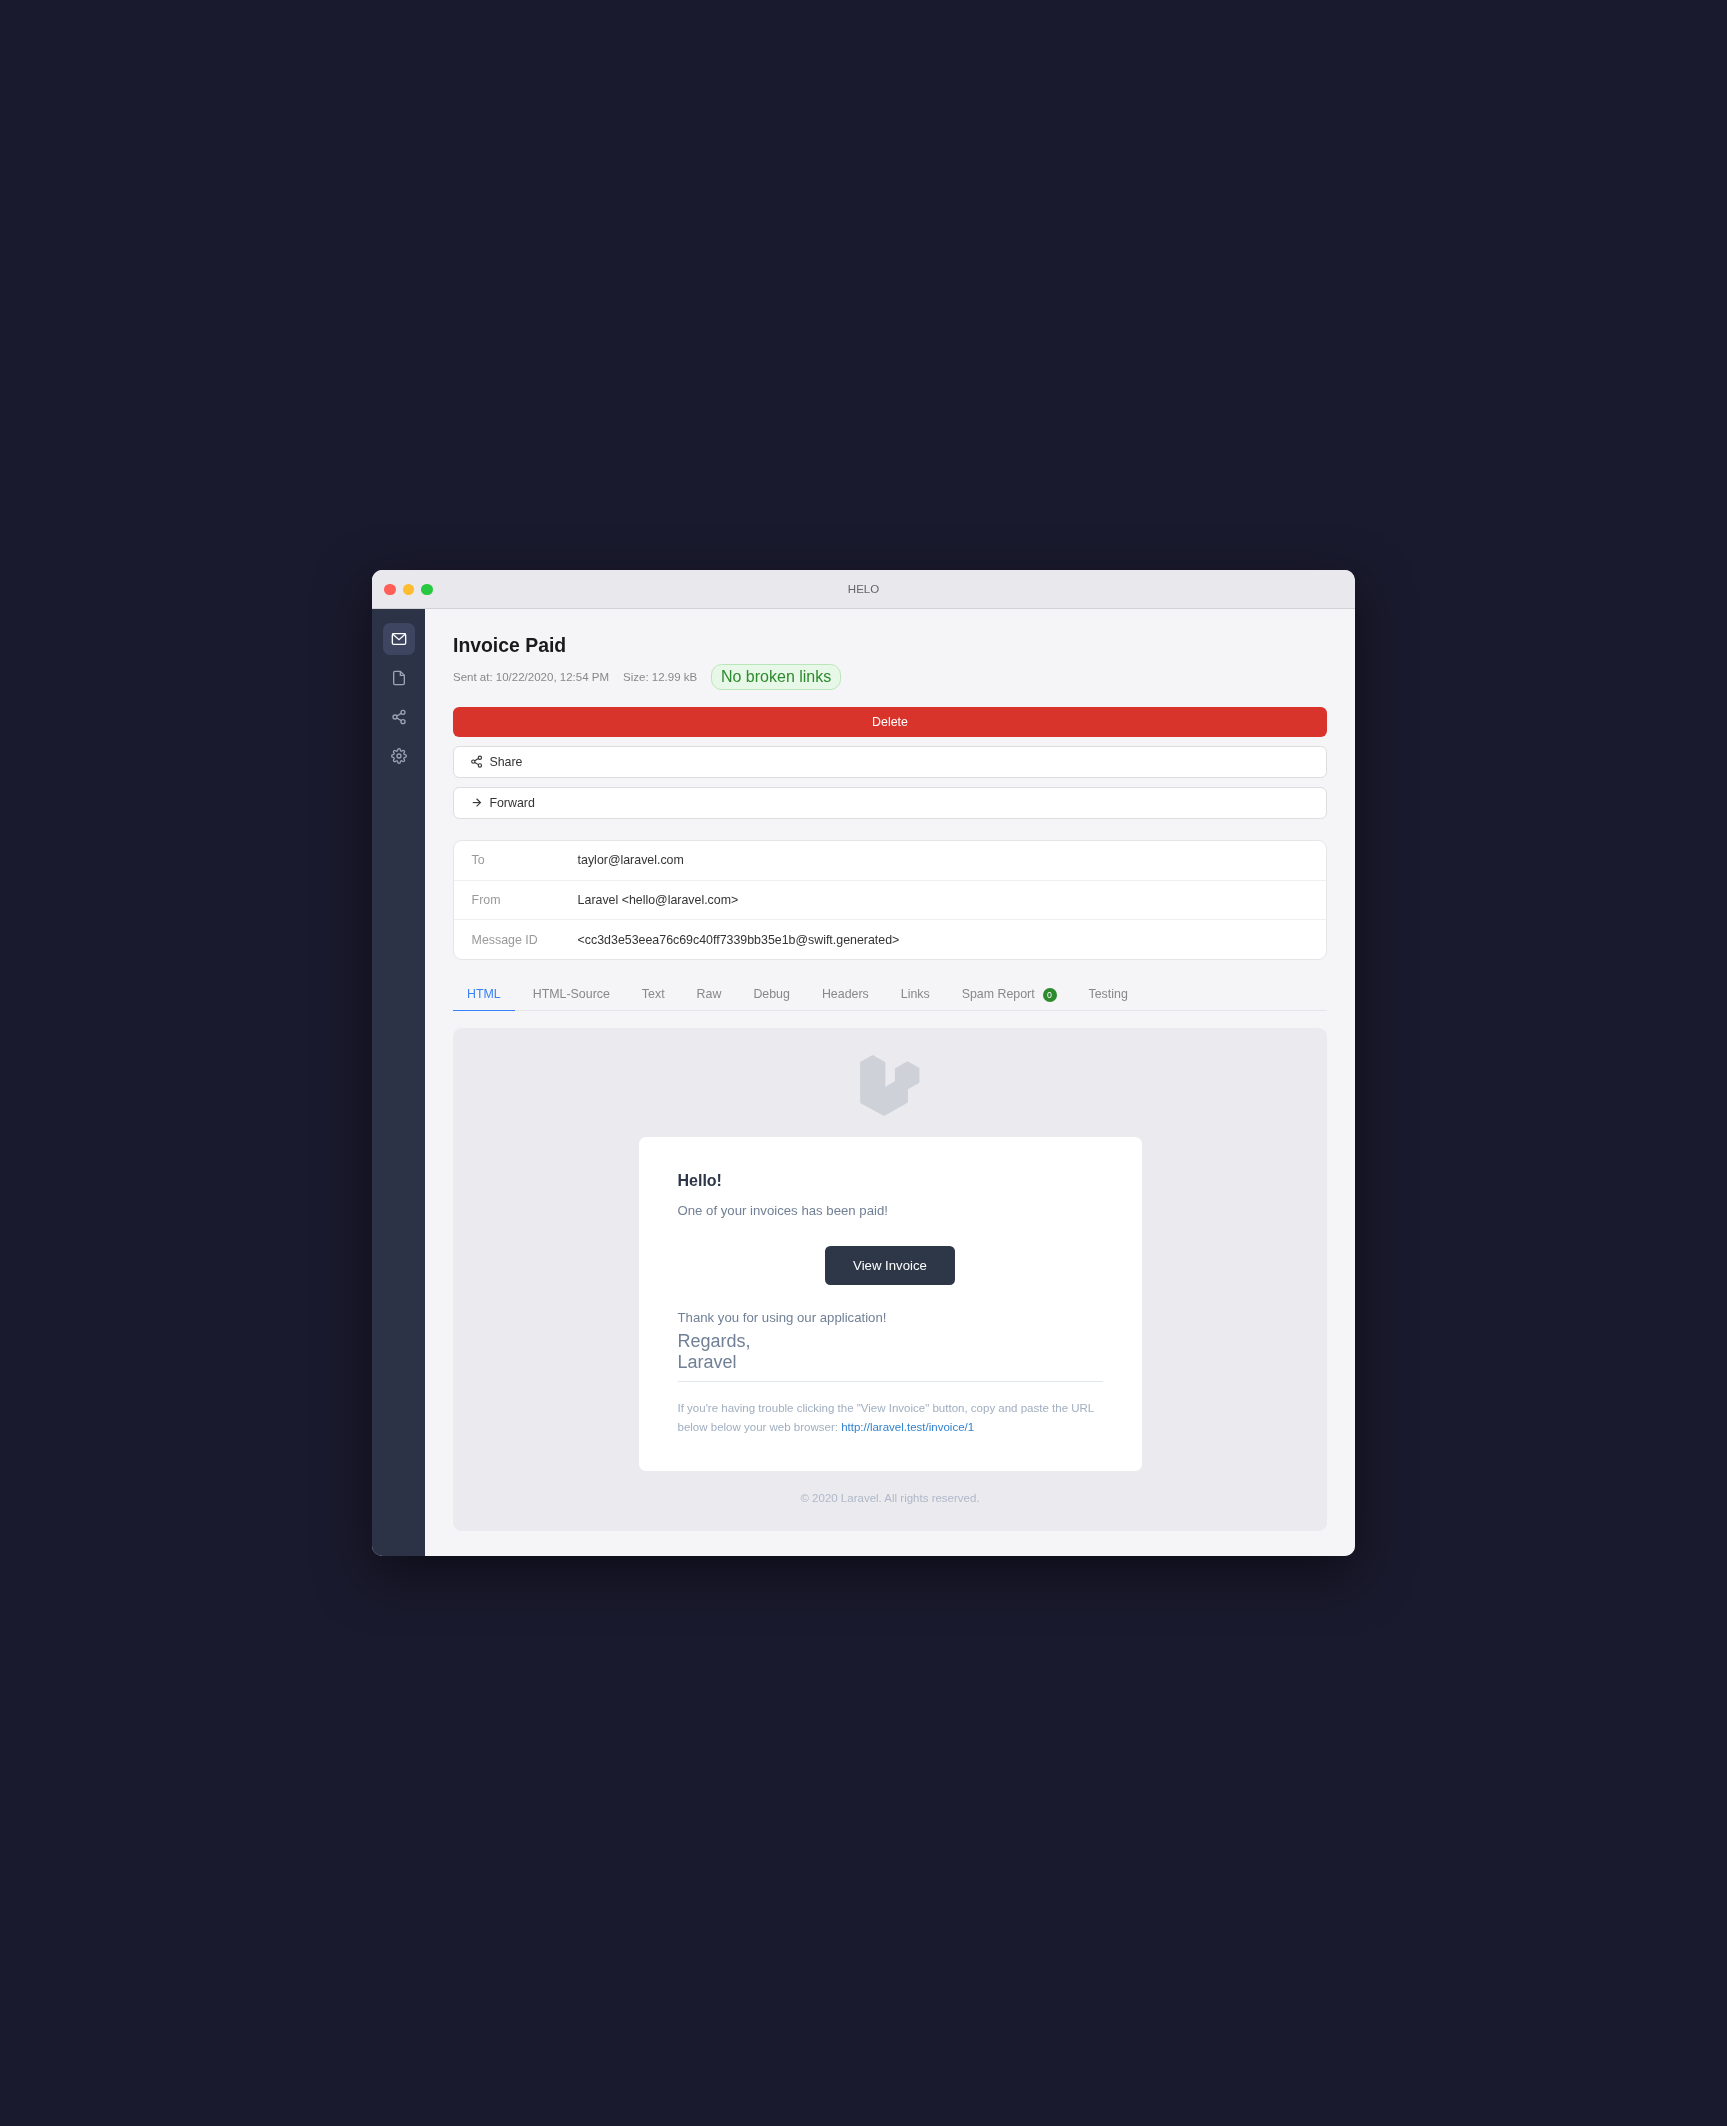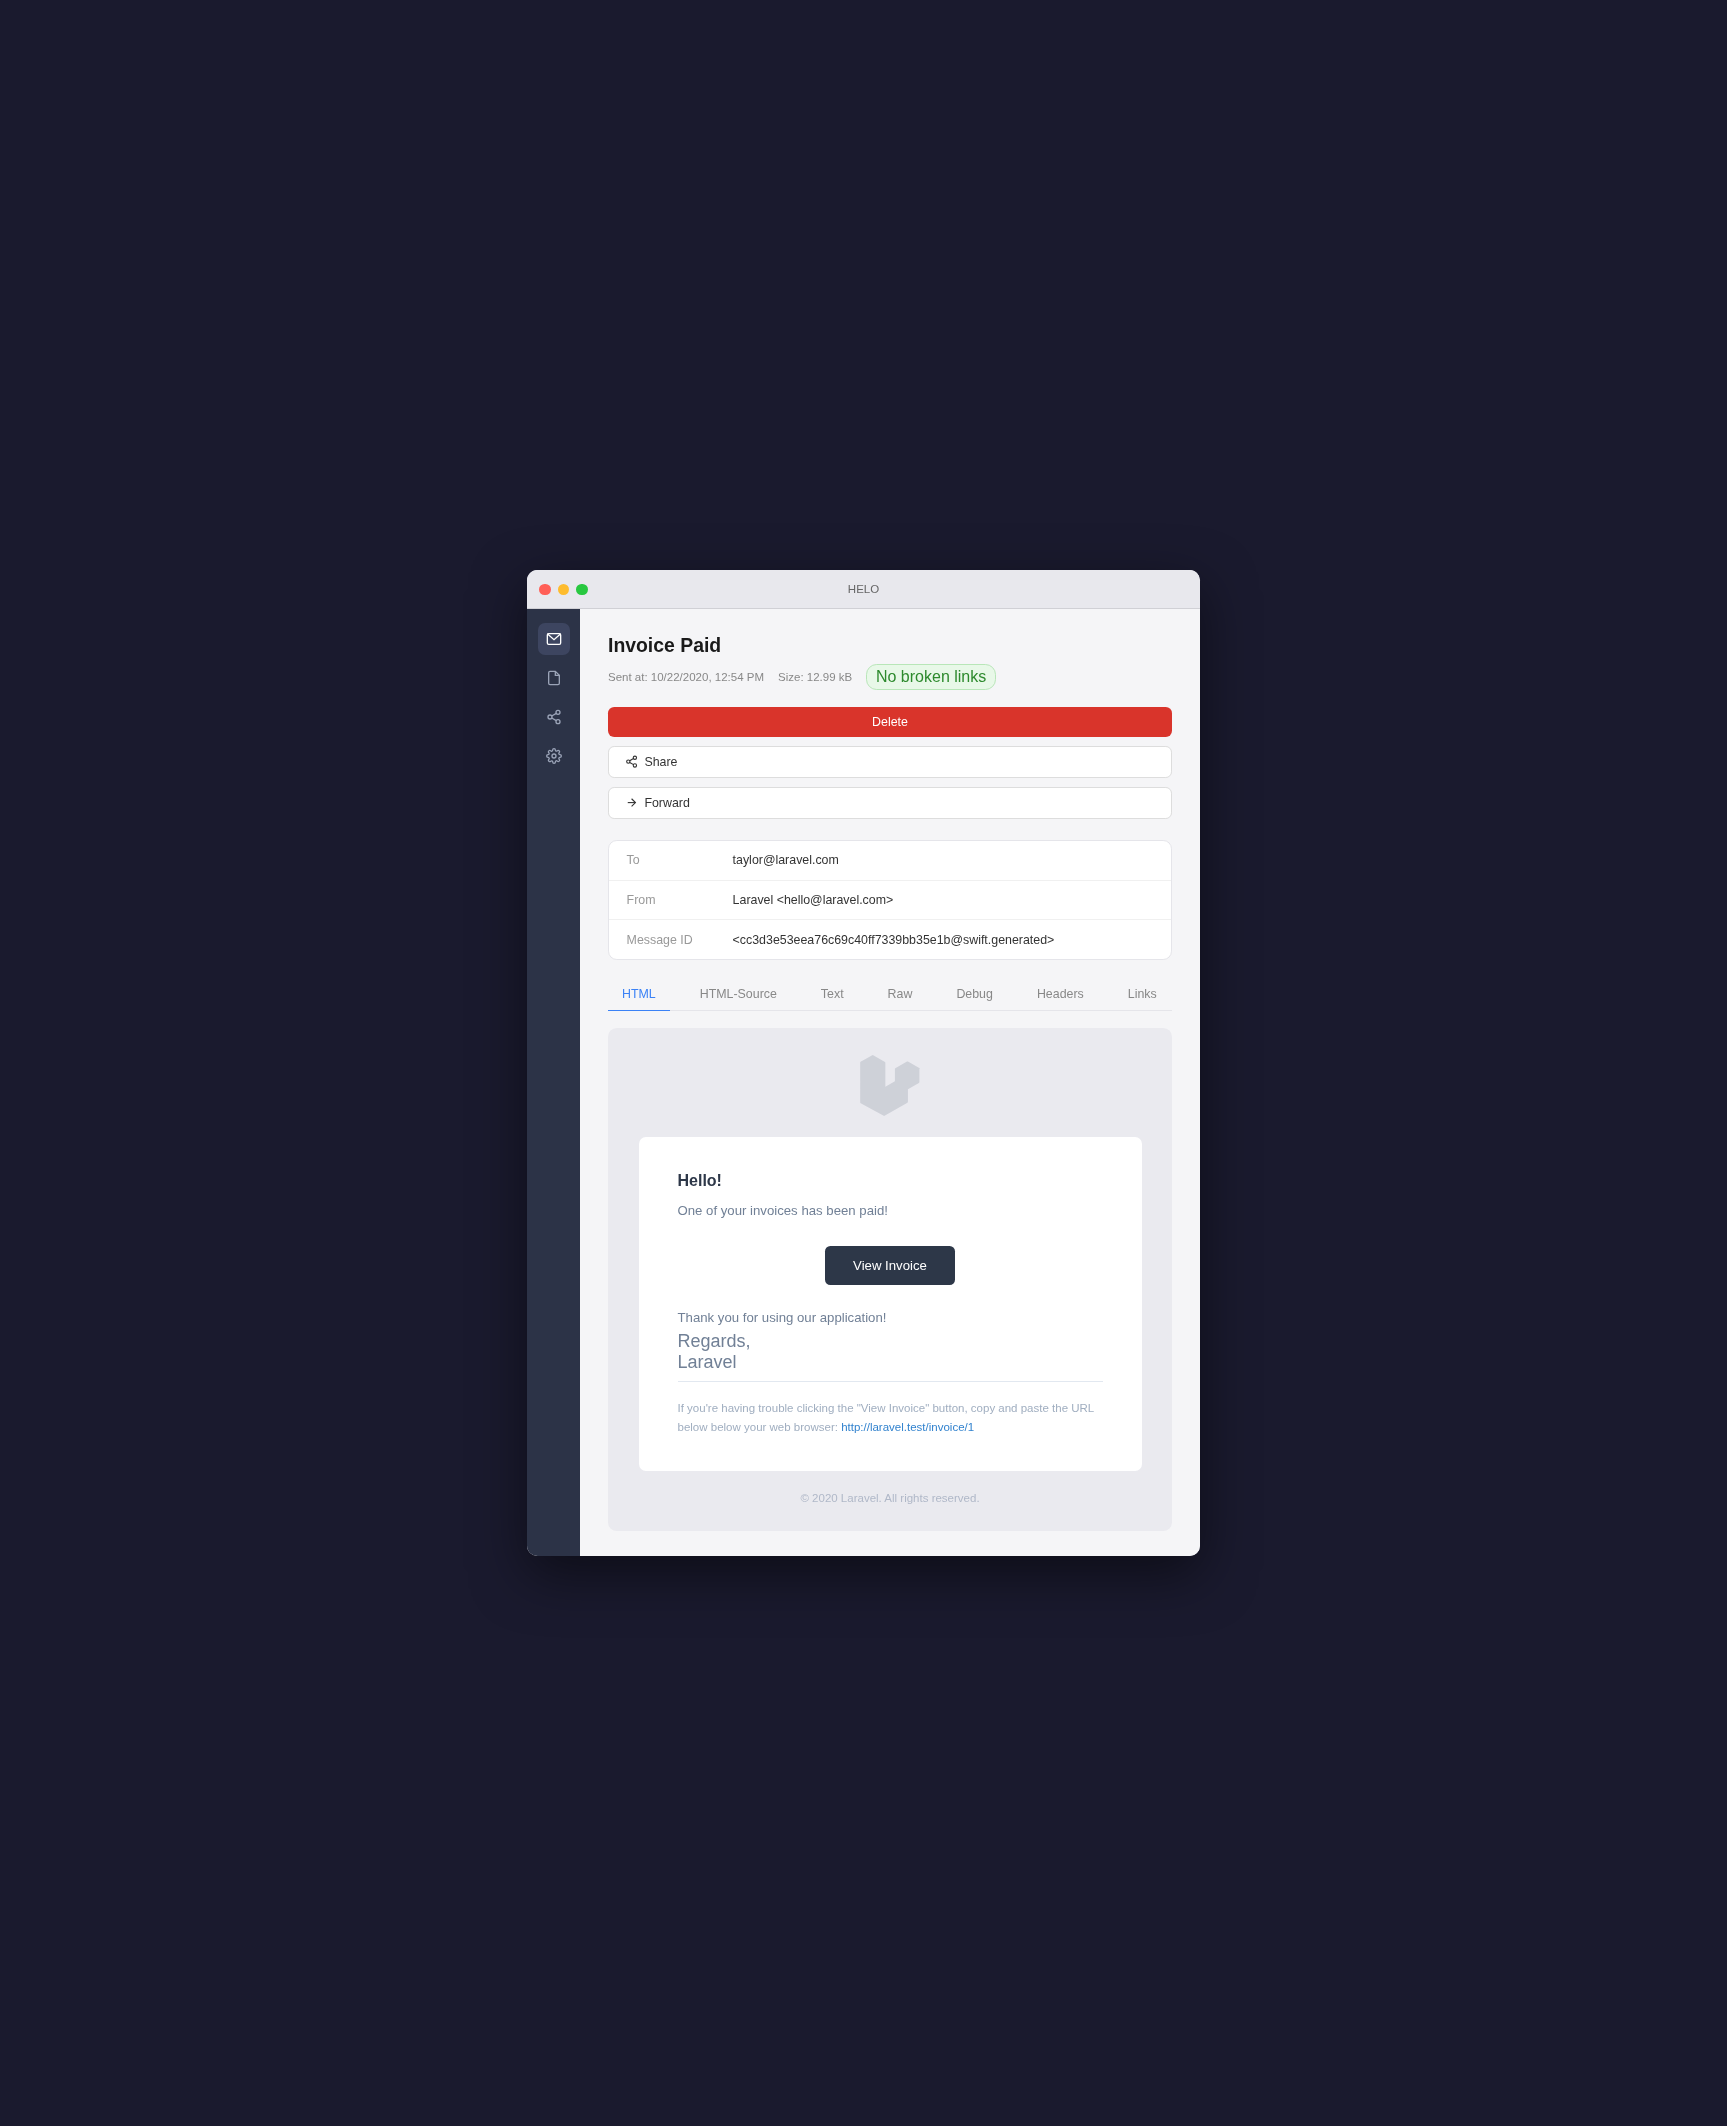--- a/index.html
+++ b/index.html
@@ -5,21 +5,21 @@
     * { box-sizing: border-box; margin: 0; padding: 0; }
     body {
       background: #1a1a2e;
       display: flex;
       align-items: center;
       justify-content: center;
       min-height: 100vh;
       font-family: -apple-system, BlinkMacSystemFont, 'Segoe UI', Helvetica, Arial, sans-serif;
     }
     .window {
-      width: 673px;
+      width: 983px;
       background: #f0f0f5;
       border-radius: 10.6px;
       box-shadow: 0 17.6px 53px rgba(0,0,0,0.5);
       overflow: hidden;
     }
     .titlebar {
       background: #e8e8ed;
       height: 39px;
       display: flex;
       align-items: center;
@@ -161,21 +161,21 @@
       font-size: 12.4px;
       color: #999;
       flex-shrink: 0;
     }
     .email-meta-value {
       font-size: 12.4px;
       color: #333;
     }
     .tabs-row {
       display: flex;
-      gap: 16px;
+      gap: 4px;
       border-bottom: 1.8px solid #e5e5ea;
       margin-bottom: 17.6px;
     }
     .tab {
       padding: 8.8px 14px;
       font-size: 12.4px;
       color: #888;
       cursor: pointer;
       border-bottom: 1.8px solid transparent;
       margin-bottom: -1.8px;

